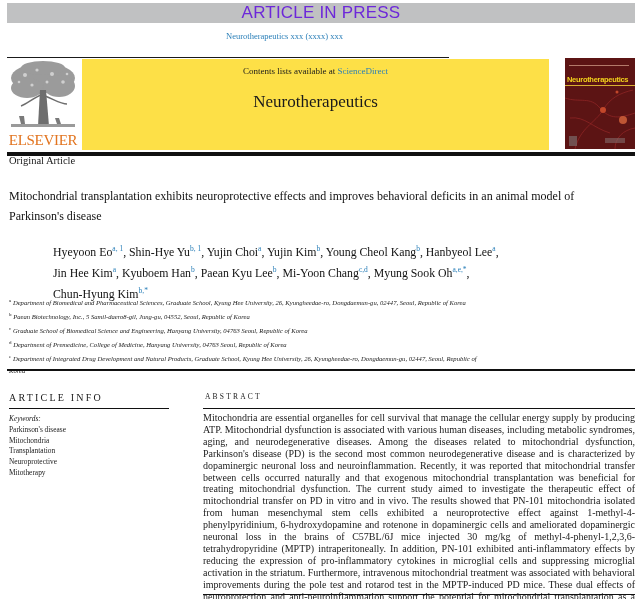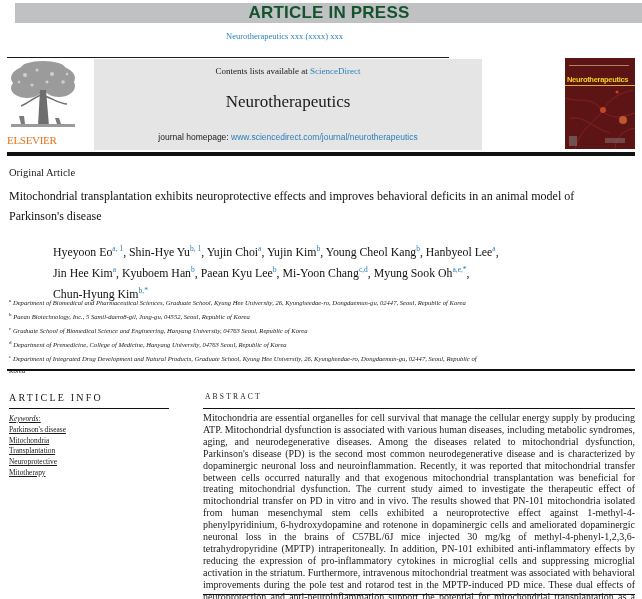--- a/index.html
+++ b/index.html
@@ -1,45 +1,45 @@
 <!DOCTYPE html>
 <html><head>
 <meta charset="utf-8">
 <style>
   html, body { margin:0; padding:0; background:#ffffff; }
   body { width:642px; height:599px; position:relative; overflow:hidden; font-family:"Liberation Serif", serif; color:#1a1a1a; }
-  .banner { position:absolute; left:7px; top:3px; width:628px; height:20px; background:#c0c1c2; color:#14532d; font-family:"Liberation Sans", sans-serif; font-weight:bold; font-size:17px; text-align:center; line-height:20px; letter-spacing:0.2px;margin-left:8px; }
+  .banner { position:absolute; left:7px; top:3px; width:628px; height:20px; background:#c0c1c2; color:#6d28d9; font-family:"Liberation Sans", sans-serif; font-weight:normal; font-size:17px; text-align:center; line-height:20px; letter-spacing:0.2px; }
   .citation { position:absolute; left:0; top:31px; width:569px; text-align:center; font-size:8.5px; color:#2a7fb8; }
   .rule-top { position:absolute; left:7px; top:57px; width:442px; height:1px; background:#1a1a1a; }
   .logo { position:absolute; left:7px; top:60px; width:72px; height:90px; }
   .logo-tree { position:absolute; left:0; top:0; width:72px; height:70px; }
-  .logo-text { position:absolute; left:0; top:71px; width:72px; font-size:11px; color:#e2741f; letter-spacing:-0.3px; line-height:18px; }
-  .masthead { position:absolute; left:94px; top:59px; width:388px; height:91px; background:#e5e5e5; text-align:center; }
+  .logo-text { position:absolute; left:0; top:71px; width:72px; text-align:center; font-size:15px; color:#e2741f; letter-spacing:-0.3px; line-height:18px; }
+  .masthead { position:absolute; left:82px; top:59px; width:467px; height:91px; background:#fde047; text-align:center; }
   .contents { position:absolute; top:7px; left:0; width:100%; font-size:9px; color:#1a1a1a; }
   .contents a { color:#2a7fb8; text-decoration:none; }
   .journal-name { position:absolute; top:33px; left:0; width:100%; font-size:17px; color:#1a1a1a; }
   .homepage { position:absolute; top:73px; left:0; width:100%; font-family:"Liberation Sans", sans-serif; font-size:8.5px; color:#1a1a1a; }
   .homepage a { color:#2a7fb8; text-decoration:none; }
   .cover { position:absolute; left:565px; top:58px; width:70px; height:91px; background:#5c1414; overflow:hidden; }
   .cover-title { position:absolute; left:2px; top:17px; font-family:"Liberation Sans", sans-serif; font-weight:bold; font-size:7.5px; color:#f2d21c; letter-spacing:-0.3px; }
   .cover-topline { position:absolute; left:4px; top:7px; width:60px; height:1px; background:#b47a6a; }
   .cover-rule { position:absolute; left:0; top:27px; width:70px; height:1px; background:#d8b030; }
   .rule-thick { position:absolute; left:7px; top:152px; width:628px; height:4px; background:#111; }
-  .article-type { position:absolute; left:9px; top:167px; font-size:10.5px; color:#1a1a1a; }
+  .article-type { position:absolute; left:9px; top:155px; font-size:10.5px; color:#1a1a1a; }
   .title { position:absolute; left:9px; top:186px; width:580px; font-size:12px; line-height:20px; color:#111; }
   .authors { position:absolute; left:9px; top:240px; width:600px; font-size:11.8px; line-height:17px; color:#111;margin-left:44px; }
   .authors sup { color:#2a7fb8; font-size:7.5px; vertical-align:5px; }
   .affils { position:absolute; left:9px; top:295px; width:620px; font-style:italic; font-size:6.6px; line-height:12px; color:#1a1a1a; }
   .affils sup { font-size:5px; vertical-align:3px; font-style:normal; }
   .rule-mid { position:absolute; left:7px; top:369px; width:628px; height:2px; background:#111; }
   .info-head { position:absolute; left:9px; top:392px; font-size:10px; letter-spacing:2.2px; color:#1a1a1a; }
   .abs-head { position:absolute; left:205px; top:392px; font-size:7.5px; letter-spacing:2.2px; color:#1a1a1a; }
   .info-rule { position:absolute; left:9px; top:408px; width:160px; height:1px; background:#111; }
   .abs-rule { position:absolute; left:203px; top:408px; width:432px; height:1px; background:#111; }
-  .keywords { position:absolute; left:9px; top:414px; font-size:7.4px; line-height:10.8px; color:#1a1a1a;text-decoration:underline; }
+  .keywords { position:absolute; left:9px; top:414px; font-size:7.4px; line-height:10.8px; color:#1a1a1a; }
   .keywords .kw-label { font-style:italic; }
   .abstract { position:absolute; left:203px; top:412px; width:432px; font-size:10px; line-height:11.9px; text-align:justify; color:#1a1a1a; }
   .abs-bottom-rule { position:absolute; left:203px; top:594px; width:432px; height:1px; background:#111; }
 </style>
 </head>
 <body>
 
 <div class="banner">ARTICLE IN PRESS</div>
 <div class="citation">Neurotherapeutics xxx (xxxx) xxx</div>
 
@@ -67,21 +67,20 @@
     <path d="M36 34 C26 38 20 44 14 46 M38 36 C48 40 54 44 60 44" stroke="#6e6e6e" stroke-width="1.5" fill="none"></path>
     <rect x="4" y="64" width="64" height="3" fill="#9a9a9a"></rect>
     <path d="M12 56 L14 64 L18 64 L17 56 Z M48 58 L50 64 L54 64 L52 58 Z" fill="#7a7a7a"></path>
   </svg>
   <div class="logo-text">ELSEVIER</div>
 </div>
 
 <div class="masthead">
   <div class="contents"><span>Contents lists available at </span><a>ScienceDirect</a></div>
   <div class="journal-name">Neurotherapeutics</div>
-  <div class="homepage"><span>journal homepage: </span><a>www.sciencedirect.com/journal/neurotherapeutics</a></div>
 </div>
 
 <div class="cover">
   <div class="cover-topline"></div>
   <div class="cover-title">Neurotherapeutics</div>
   <div class="cover-rule"></div>
   <svg width="70" height="91" viewBox="0 0 70 91" style="position:absolute;left:0;top:0;">
     <g stroke="#9a2a2a" stroke-width="0.8" fill="none" opacity="0.8">
       <path d="M0 40 C15 45 25 38 35 50 S55 60 70 55"></path>
       <path d="M10 91 C15 70 30 65 38 52"></path>

